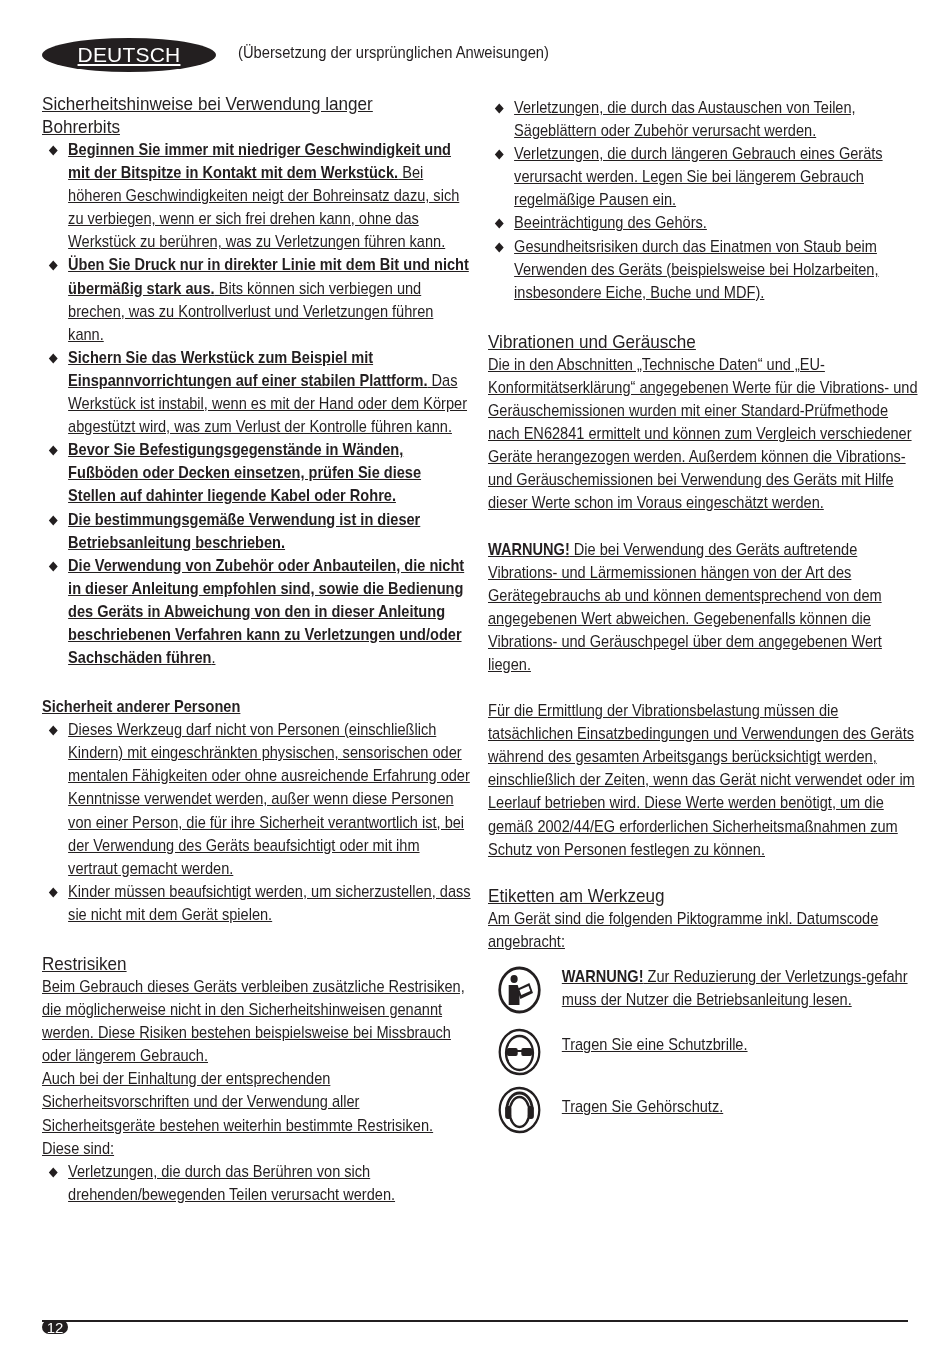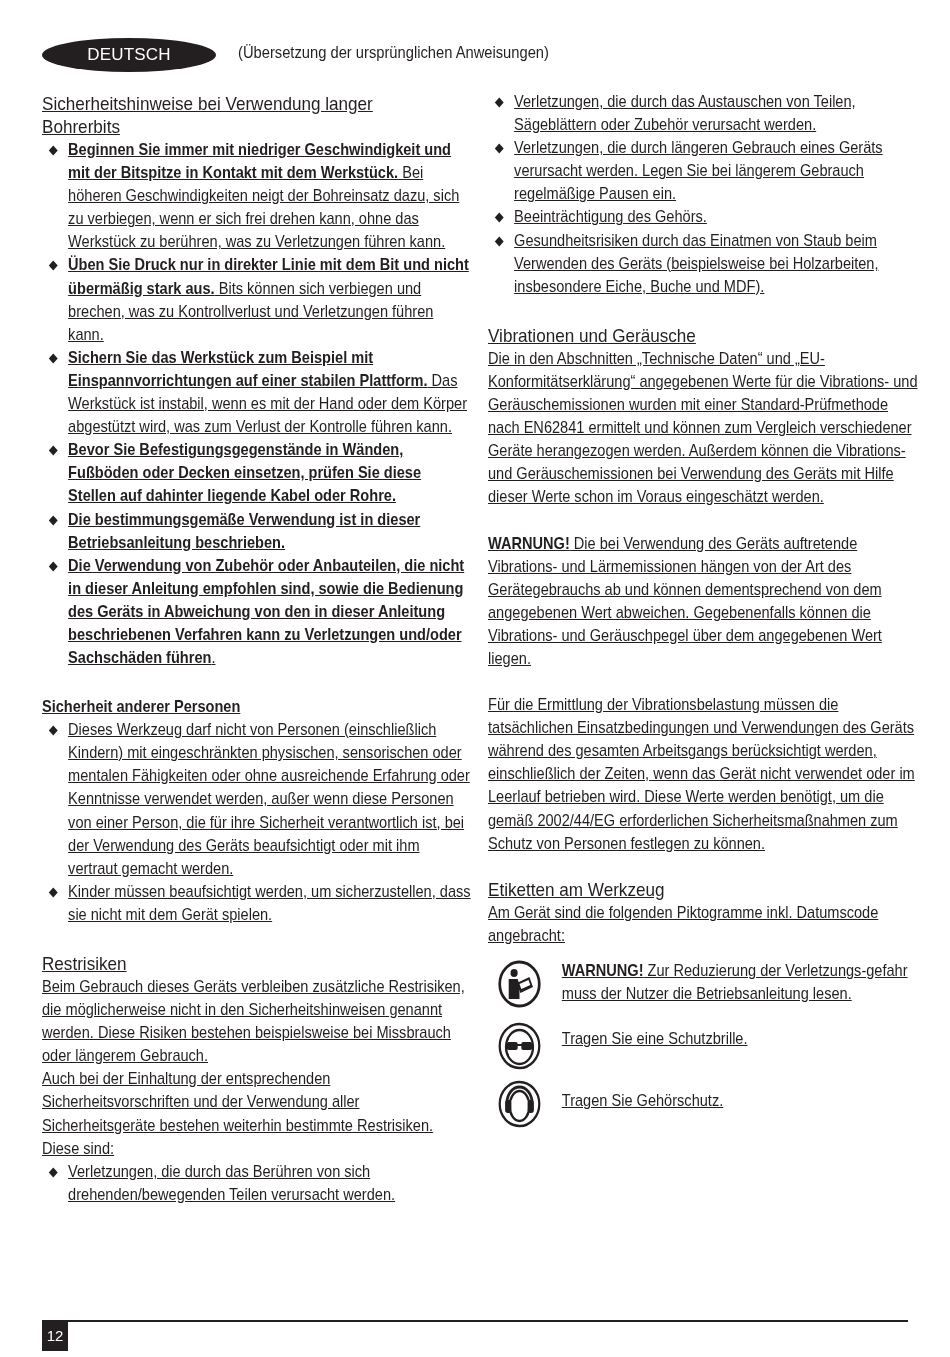--- a/index.html
+++ b/index.html
@@ -4,52 +4,52 @@
 <style>
   html, body { margin: 0; padding: 0; background: #ffffff; }
   body {
     width: 950px; height: 1357px; position: relative; overflow: hidden;
     font-family: "Liberation Sans", sans-serif; color: #231f20;
   }
   .lang-badge {
     position: absolute; left: 42px; top: 38px; width: 174px; height: 34px;
     background: #231f20; color: #fff; border-radius: 50%;
     display: flex; align-items: center; justify-content: center;
-    font-size: 17px; letter-spacing: 0.2px;
+    font-size: 21px; letter-spacing: 0.2px; text-decoration: underline;
   }
   .subtitle {
     position: absolute; left: 238px; top: 44px; font-size: 16px; color: #231f20;
     transform: scaleX(0.92); transform-origin: left center;
   }
   .col {
     position: absolute; top: 92px; width: 430px;
     font-size: 16.2px; line-height: 23.1px; text-decoration: underline;
   }
   .col-left { left: 42px; }
-  .col-right { left: 488px; top: 90px; }
+  .col-right { left: 488px; top: 96px; }
   .cond { transform: scaleX(0.9); transform-origin: left top; width: 478px; }
   h2 { font-size: 19px; font-weight: normal; margin: 0; line-height: 23px; }
   h3 { font-size: 16.2px; font-weight: bold; margin: 0; line-height: 23px; }
   p { margin: 0; }
   ul.bul { list-style: none; margin: 0; padding: 0; }
   ul.bul li { position: relative; padding-left: 29px; }
   .bullet {
     position: absolute; left: 9px; top: 9px; width: 7px; height: 7px;
     background: #231f20; transform: rotate(45deg);
   }
   .gap-sm { height: 23px; }
   .gap-md { height: 26px; }
   .gap-xs { height: 12px; }
   b { font-weight: bold; }
   .label-row { display: flex; align-items: flex-start; margin-bottom: 0; }
   .label-icon { width: 82px; flex: 0 0 82px; display: flex; justify-content: flex-start; padding-left: 10px; box-sizing: border-box; }
   .footer-num {
-    position: absolute; left: 42px; top: 1320px; width: 26px; height: 31px;
+    position: absolute; left: 42px; top: 1320px; width: 26px; height: 14px;
     background: #231f20; color: #fff; font-size: 15px;
-    display: flex; align-items: center; justify-content: center;
+    display: flex; align-items: center; justify-content: center; border-radius: 10px;
   }
   .footer-rule {
     position: absolute; left: 42px; top: 1320px; width: 866px; height: 2px; background: #231f20;
   }
 </style>
 </head>
 <body>
 
 <div class="lang-badge">DEUTSCH</div>
 <div class="subtitle">(Übersetzung der ursprünglichen Anweisungen)</div>

